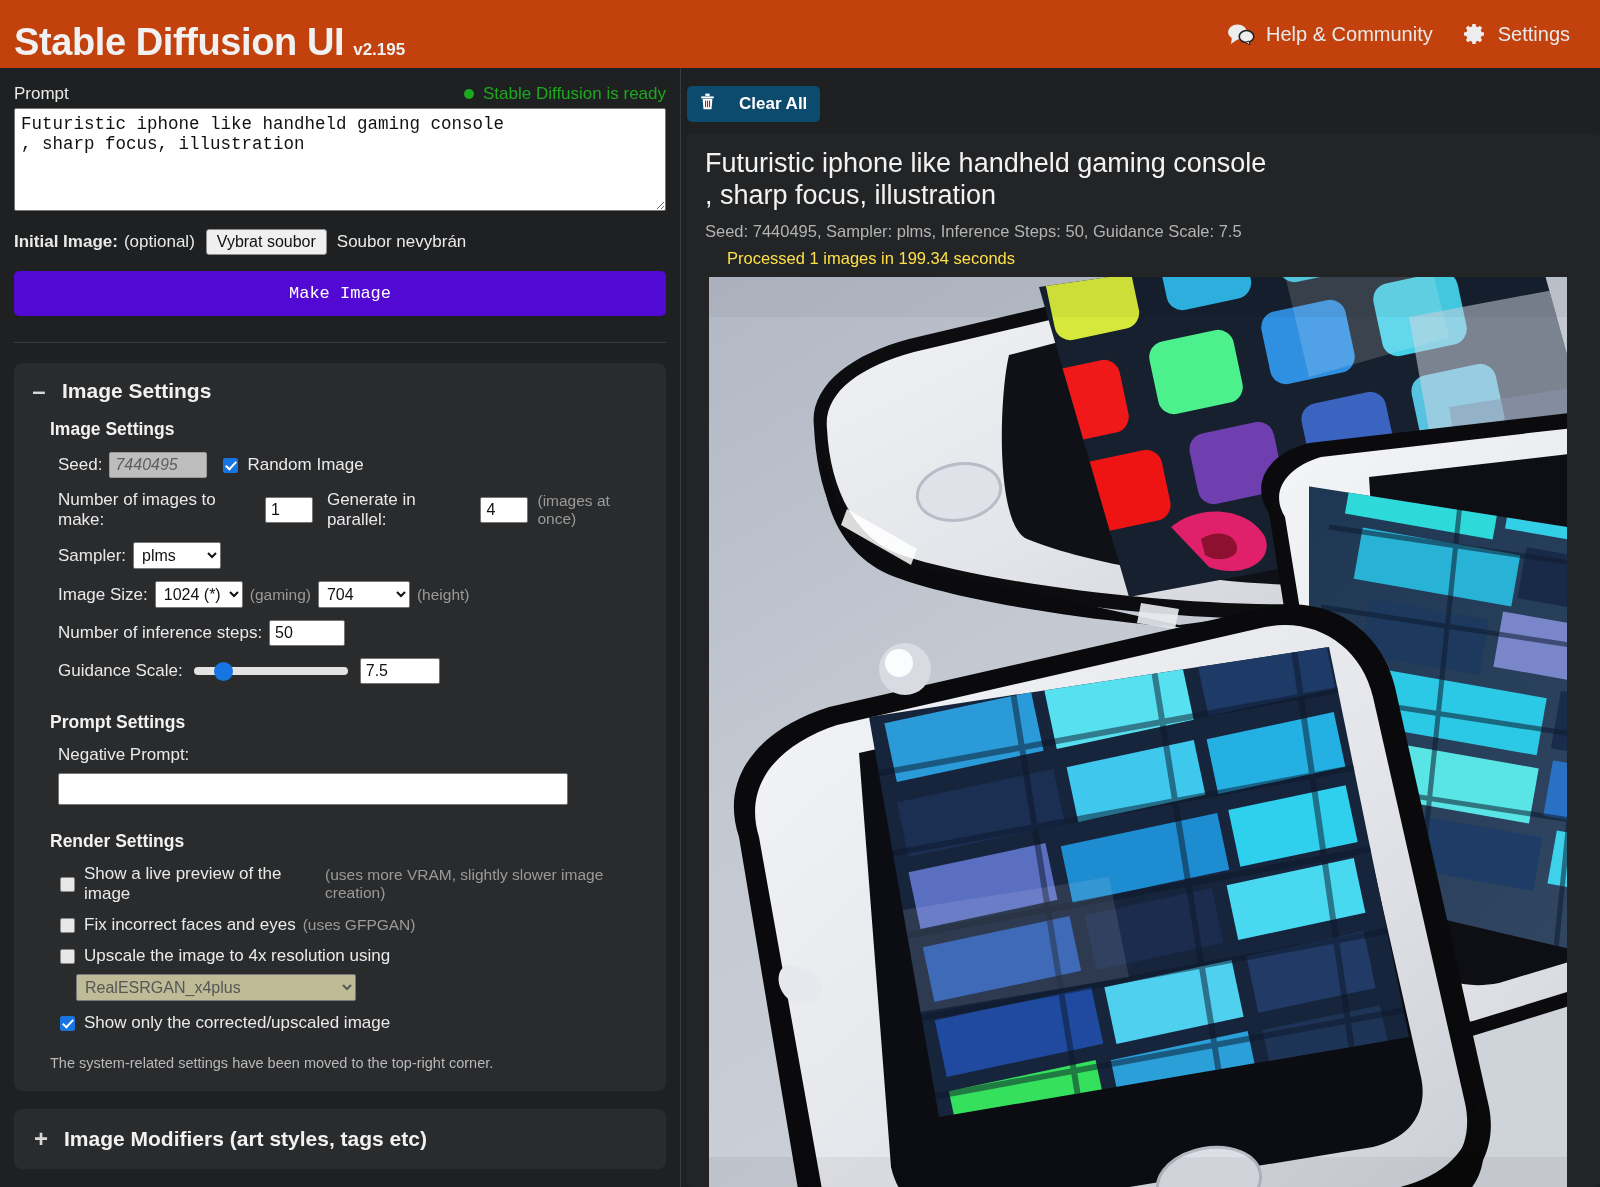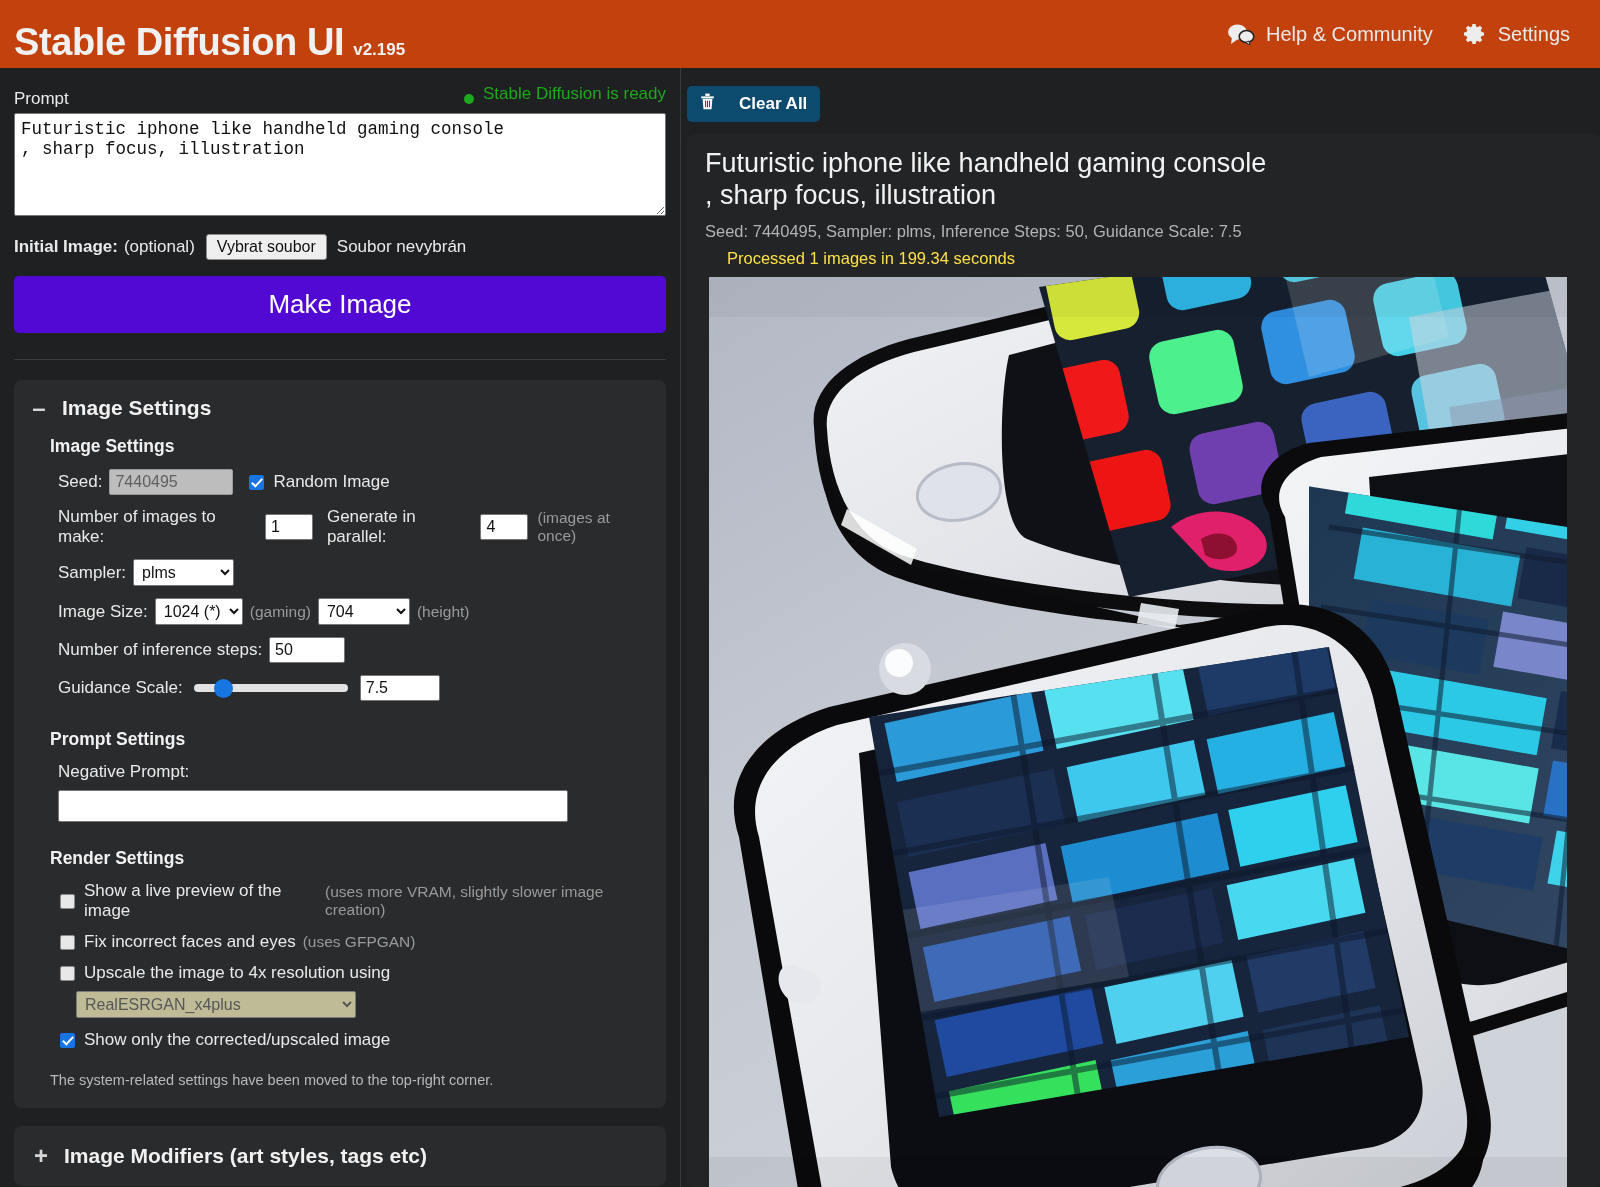--- a/index.html
+++ b/index.html
@@ -47,21 +47,21 @@
     flex: 1; padding: 18px 0 0 6px; overflow: hidden;
   }
 
   
   .prompt-row {
     display: flex; align-items: baseline;
     padding: 16px 0 4px 0;
   }
   .prompt-label { font-size: 17px; color: #e9e9e9; }
   .status {
-    margin-left: auto; display: flex; align-items: flex-end; gap: 9px;
+    margin-left: auto; display: flex; align-items: center; gap: 9px;
     font-size: 17px; color: #1ea81e;
   }
   .status-dot { width: 10px; height: 10px; border-radius: 50%; background: #1ea81e; display:block; }
 
   textarea.prompt-box {
     width: 100%; height: 103px;
     background: #ffffff; color: #111;
     font-family: "Liberation Mono", monospace;
     font-size: 17.5px; line-height: 1.17;
     padding: 5px 6px;
@@ -82,22 +82,22 @@
     border: 1px solid #8d8d8d; border-radius: 3px;
     font-size: 16px; padding: 3px 10px; cursor: pointer;
     font-family: "Liberation Sans", sans-serif;
   }
   .file-none { margin-left: 10px; font-size: 17px; color: #e9e9e9; }
 
   .make-btn {
     display: block; width: 100%; margin-top: 16px;
     background: #5209d4; color: #ffffff;
     border: none; border-radius: 5px;
-    font-size: 26px; padding: 13px 0; cursor: pointer;
-    font-family: Liberation Sans, sans-serif;
+    font-size: 17px; padding: 13px 0; cursor: pointer;
+    font-family: Liberation Mono, monospace;
   }
 
   .hr-sep { border: none; border-top: 1px solid #3a3b3d; margin: 26px 0 20px 0; }
 
   
   .panel {
     background: #2a2b2d; border-radius: 8px;
     padding: 16px 18px 20px 16px; margin-bottom: 18px;
   }
   .panel-head {
@@ -112,32 +112,32 @@
   .frow { display: flex; align-items: center; margin: 0 0 12px 8px; font-size: 17px; color: #e9e9e9; }
   .frow .lbl { margin-right: 7px; }
   .dim { color: #9a9a9a; font-size: 15.5px; }
 
   input.txt {
     background:#ffffff; color:#111; border:1px solid #767676; border-radius:2px;
     font-size: 16px; padding: 3px 5px; font-family: "Liberation Sans", sans-serif;
     outline: none;
   }
   input.txt[disabled] { background:#bdbdbd; color:#5f5f5f; border-color:#9a9a9a; }
-  .w-seed { width: 124px; }
+  .w-seed { width: 98px; font-style: italic; }
   .w-num  { width: 48px; }
   .w-steps{ width: 76px; }
   .w-guid { width: 80px; }
 
   select.sel {
     background:#ffffff; color:#111; border:1px solid #767676; border-radius:2px;
     font-size: 16px; padding: 3px 4px; font-family: "Liberation Sans", sans-serif;
     outline:none; cursor:pointer;
   }
   select.sel[disabled]{ background:#fef9c3; color:#6a6a6a; border-color:#9a9a9a; }
-  .s-sampler { width: 101px; }
+  .s-sampler { width: 88px; }
   .s-w { width: 88px; }
   .s-h { width: 92px; }
   .s-up { width: 280px; margin: 6px 0 0 26px; }
 
   input.cb {
     -webkit-appearance: none; appearance: none;
     width: 15px; height: 15px; border-radius: 2px;
     border: 1px solid #8a8a8a; background: #e7e7e7;
     margin: 0 9px 0 0; cursor: pointer; position: relative; flex: 0 0 15px;
   }

